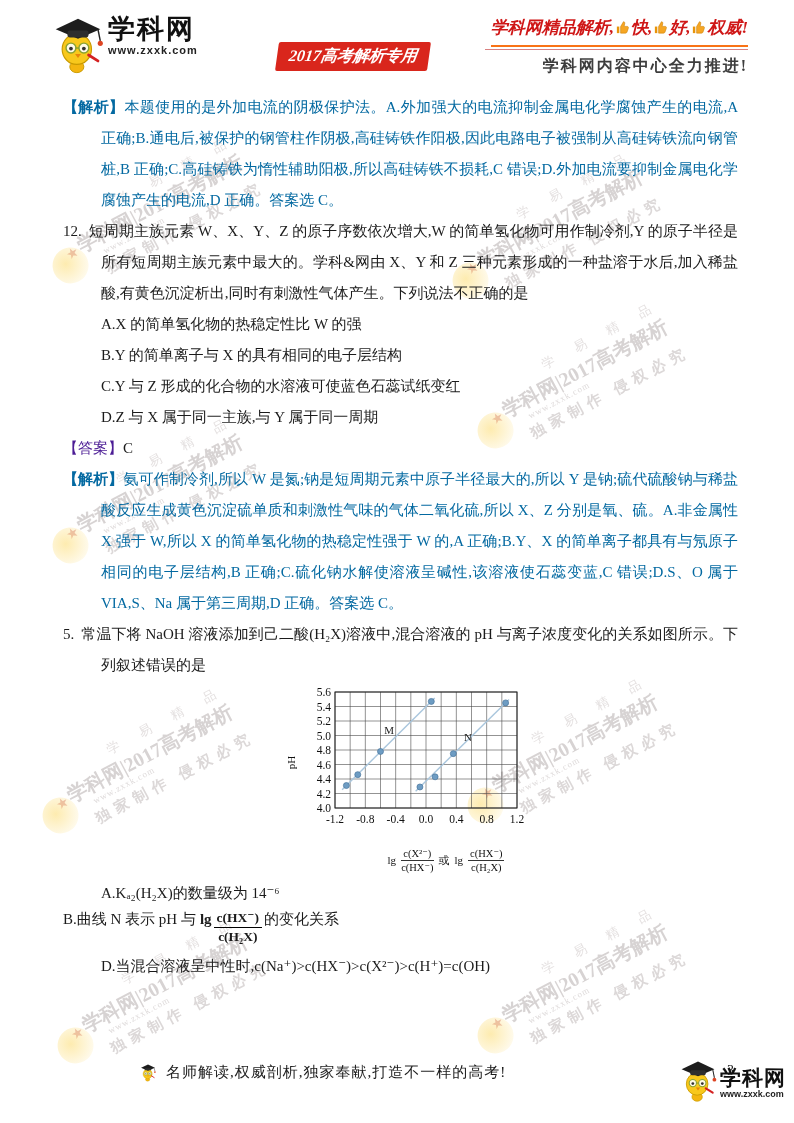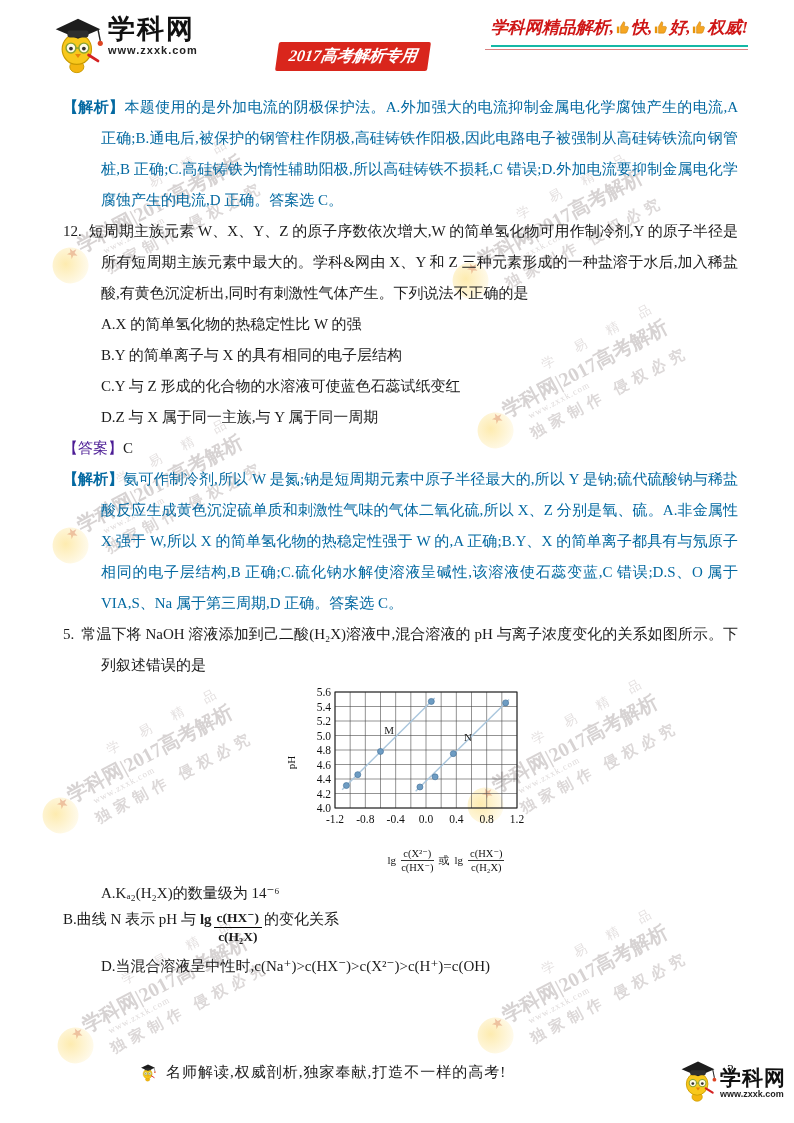--- a/index.html
+++ b/index.html
@@ -18,21 +18,21 @@
   .header{position:absolute;left:52px;top:12px;right:46px;height:74px;z-index:2;}
   .logo-block{position:absolute;left:0;top:2px;display:flex;align-items:flex-start;}
   .mascot{display:inline-block;}
   .logo-text{margin-left:4px;}
   .logo-name{font-family:"Liberation Sans","DejaVu Sans",sans-serif;font-size:27px;font-weight:900;color:#111;letter-spacing:2px;line-height:30px;}
   .logo-url{font-family:"Liberation Sans","DejaVu Sans",sans-serif;font-size:11px;font-weight:bold;color:#222;letter-spacing:1px;}
   .badge{position:absolute;left:225px;top:30px;background:#d9261c;color:#fff;font-size:16px;font-weight:bold;
          padding:4px 12px;transform:skewX(-8deg);border-radius:2px;font-style:italic;white-space:nowrap;}
   .slogan-block{position:absolute;right:0;top:4px;width:330px;text-align:right;}
   .slogan-line{display:inline-block;color:#cf1717;font-weight:bold;font-size:17px;font-style:italic;
-               position:relative;padding-bottom:5px;border-bottom:2px solid #14b8a6;white-space:nowrap;}
+               position:relative;padding-bottom:5px;border-bottom:2px solid #f97316;white-space:nowrap;}
   .slogan-line::after{content:"";position:absolute;left:-6px;right:0;bottom:-5px;height:1px;background:#d98080;}
   .thumb{display:inline-block;vertical-align:-2px;margin:0 1px;}
   .sub-slogan{margin-top:9px;color:#3d3d3d;font-weight:bold;font-size:16px;letter-spacing:2px;}
   
   .content{position:absolute;left:63px;right:56px;top:92px;z-index:1;font-size:15px;line-height:31px;}
   .para{margin:0;padding-left:38px;text-indent:-38px;text-align:justify;}
   .red{color:#0369a1;}
   .lbl{font-weight:bold;}
   .qnum{padding-right:7px;}
   .opts .opt{margin-left:38px;}
@@ -150,20 +150,21 @@
   <rect x="2" y="7" width="2.6" height="7" fill="#e8940a"></rect>
   <path d="M6 14V7l3-5.2c1.1 0 1.7.9 1.4 2.1L9.7 6.8H13c1.1 0 1.6 1 1.2 2.1l-1.4 4c-.2.6-.8 1.1-1.5 1.1H6z" fill="#f6a623" stroke="#c97c00" stroke-width="0.6"></path>
 </svg></span><span>快,</span><span class="thumb"><svg width="15" height="15" viewBox="0 0 16 16">
   <rect x="2" y="7" width="2.6" height="7" fill="#e8940a"></rect>
   <path d="M6 14V7l3-5.2c1.1 0 1.7.9 1.4 2.1L9.7 6.8H13c1.1 0 1.6 1 1.2 2.1l-1.4 4c-.2.6-.8 1.1-1.5 1.1H6z" fill="#f6a623" stroke="#c97c00" stroke-width="0.6"></path>
 </svg></span><span>好,</span><span class="thumb"><svg width="15" height="15" viewBox="0 0 16 16">
   <rect x="2" y="7" width="2.6" height="7" fill="#e8940a"></rect>
   <path d="M6 14V7l3-5.2c1.1 0 1.7.9 1.4 2.1L9.7 6.8H13c1.1 0 1.6 1 1.2 2.1l-1.4 4c-.2.6-.8 1.1-1.5 1.1H6z" fill="#f6a623" stroke="#c97c00" stroke-width="0.6"></path>
 </svg></span><span>权威!</span>
       </span>
+      <div class="sub-slogan">学科网内容中心全力推进!</div>
     </div>
   </div>
 
   <div class="content">
 
     <p class="para red"><span class="lbl">【解析】</span><span>本题使用的是外加电流的阴极保护法。A.外加强大的电流抑制金属电化学腐蚀产生的电流,A 正确;B.通电后,被保护的钢管柱作阴极,高硅铸铁作阳极,因此电路电子被强制从高硅铸铁流向钢管桩,B 正确;C.高硅铸铁为惰性辅助阳极,所以高硅铸铁不损耗,C 错误;D.外加电流要抑制金属电化学腐蚀产生的电流,D 正确。答案选 C。</span></p>
 
     <p class="para"><span class="qnum">12.</span><span>短周期主族元素 W、X、Y、Z 的原子序数依次增大,W 的简单氢化物可用作制冷剂,Y 的原子半径是所有短周期主族元素中最大的。学科&amp;网由 X、Y 和 Z 三种元素形成的一种盐溶于水后,加入稀盐酸,有黄色沉淀析出,同时有刺激性气体产生。下列说法不正确的是</span></p>
 
     <div class="opts">

